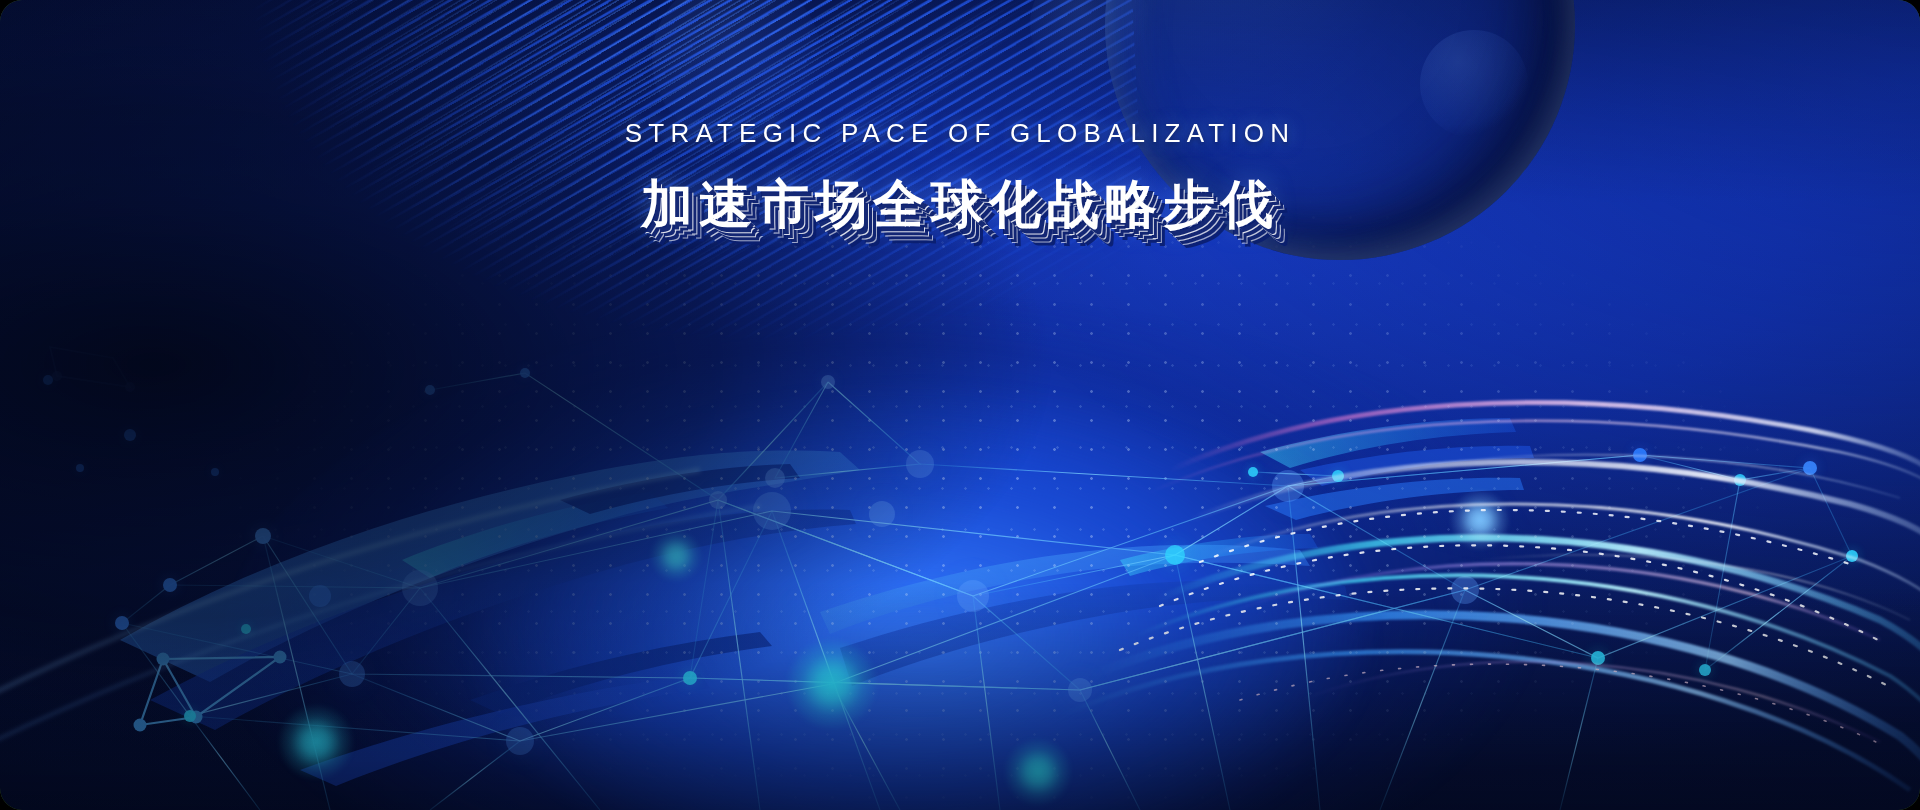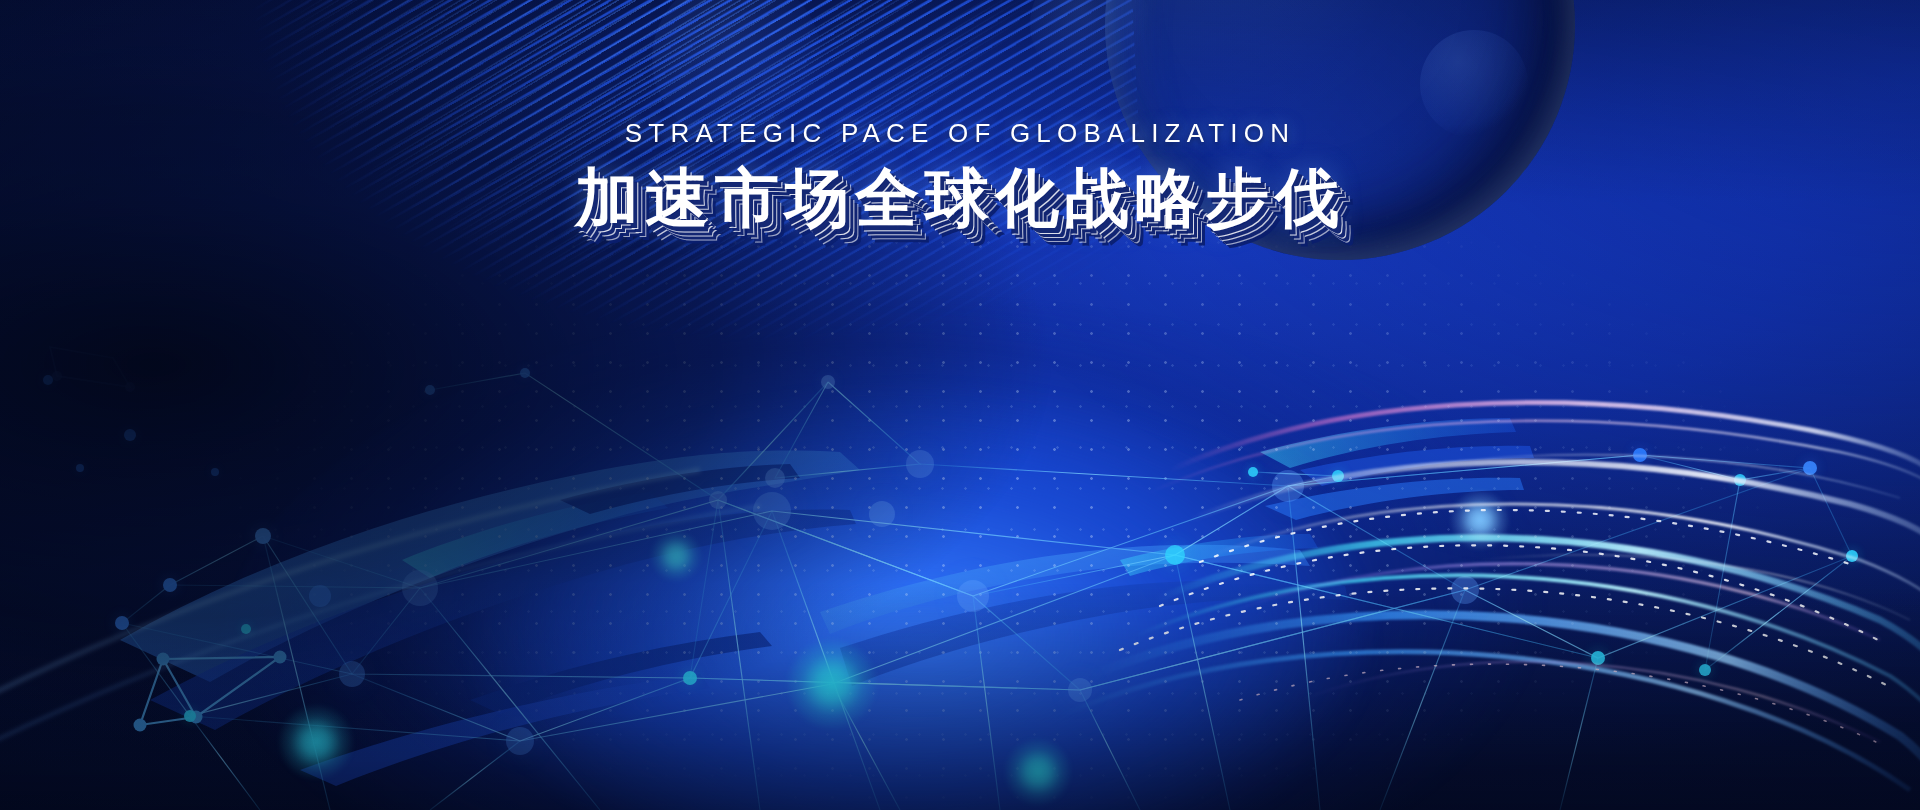--- a/index.html
+++ b/index.html
@@ -5,20 +5,21 @@
 <style>
   html,body{margin:0;padding:0;background:#000;}
   body{
     font-family:"Liberation Sans","DejaVu Sans",sans-serif;
   }
   #stage{
     position:relative;
     width:1920px;height:810px;
     overflow:hidden;
     background:#4d7c0f;
+    border-radius:22px;
   }
   .layer{position:absolute;inset:0;pointer-events:none;}
 
   
   #bg-base{
     background:
       radial-gradient(120% 95% at 62% 30%, #1638b8 0%, #0f2a95 26%, #0a1c63 48%, #061038 70%, #030a22 100%);
   }
   #bg-vignette{
     background:
@@ -111,23 +112,23 @@
   #eyebrow{
     font-size:26px;
     letter-spacing:6.2px;
     color:#ffffff;
     font-weight:400;
     text-shadow:0 0 16px rgba(120,180,255,.55), 0 2px 5px rgba(0,10,40,.6);
     margin:0 0 18px 0;
     line-height:1;
   }
   #headline{
-    margin:0;
-    font-family:Liberation Serif, serif;
-    font-size:64px;
+    margin:12px;
+    font-family:Liberation Sans, sans-serif;
+    font-size:52px;
     font-weight:700;
     color:#ffffff;
     letter-spacing:6px;
     line-height:1.08;
     white-space:nowrap;
     position:relative;
     display:inline-block;
     text-shadow:
        3px 3px 0 rgba(255,255,255,0),
        4px 5px 0 rgba(10,30,110,.95),

